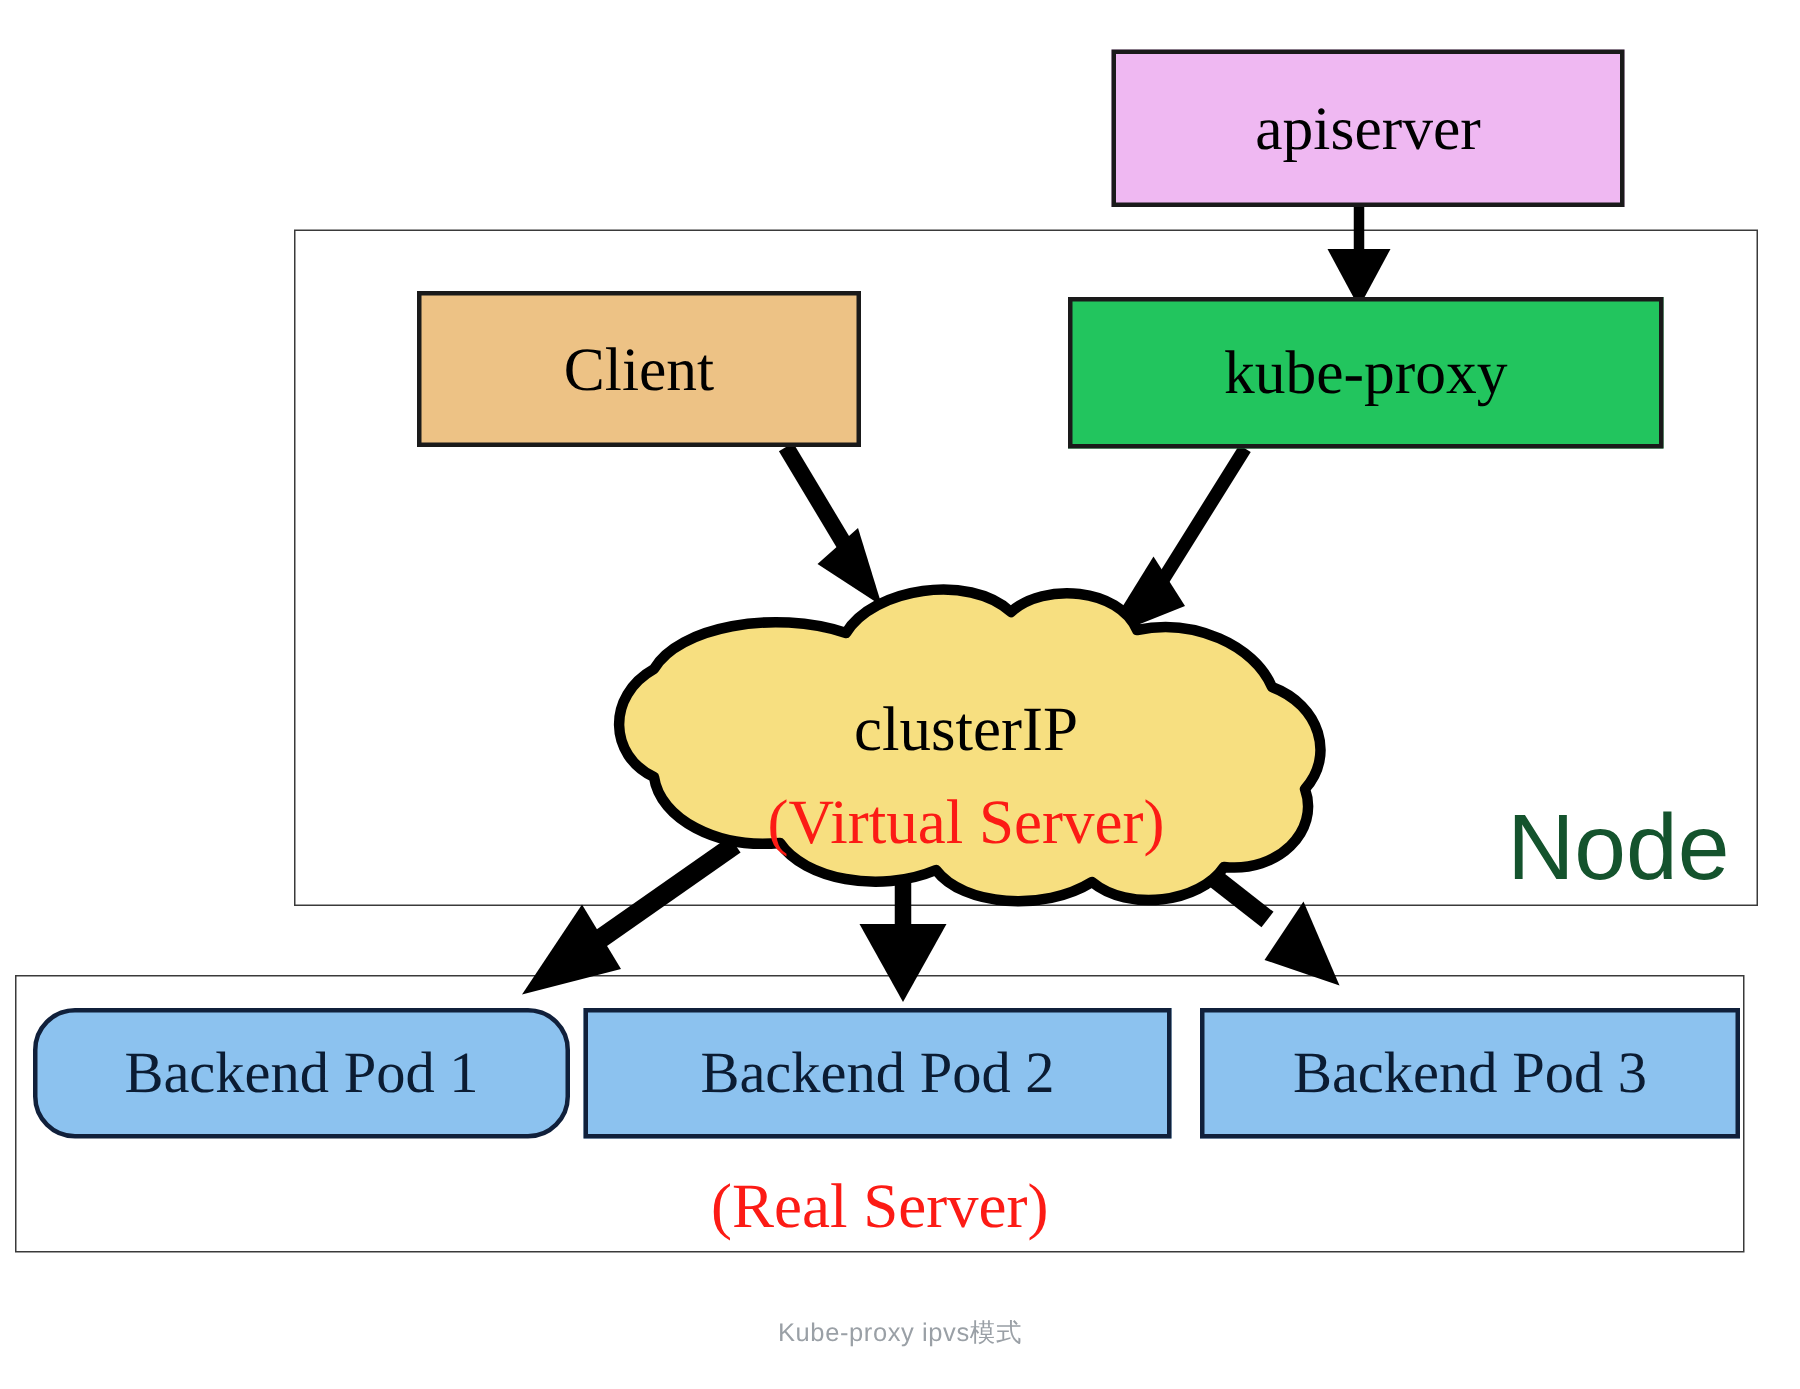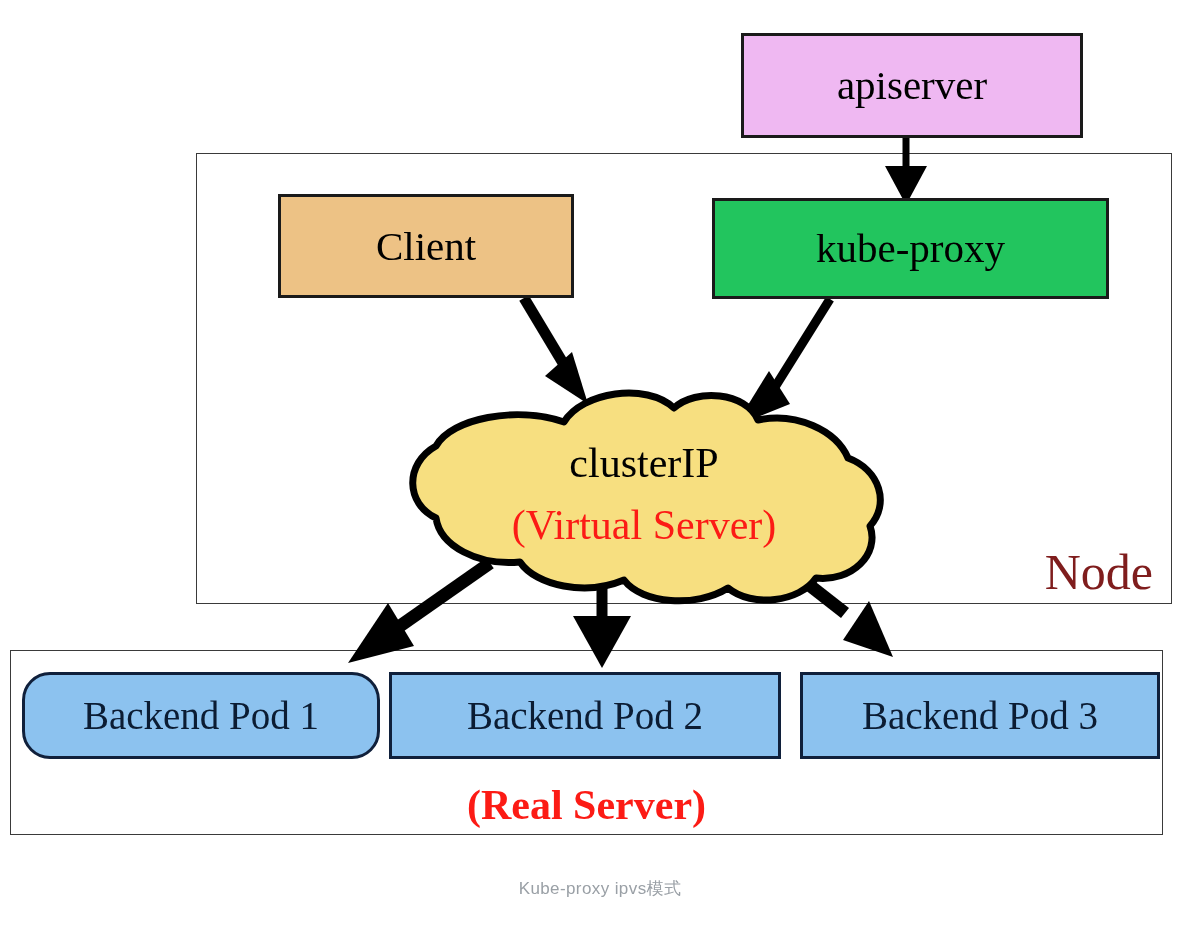--- a/index.html
+++ b/index.html
@@ -35,24 +35,24 @@
     left: 10px;
     top: 650px;
     width: 1153px;
     height: 185px;
   }
 
   .node-label {
     position: absolute;
     right: 18px;
     bottom: 6px;
-    font-size: 50px;
-    line-height: 1;
-    color: #7f1d1d;
-    font-family: Liberation Serif, serif;
+    font-size: 62px;
+    line-height: 1;
+    color: #14532d;
+    font-family: Liberation Sans, sans-serif;
     white-space: nowrap;
   }
 
   
   .box {
     position: absolute;
     box-sizing: border-box;
     border: 3px solid #1a1a1a;
     display: flex;
     align-items: center;
@@ -120,20 +120,21 @@
 
   .cloud-text {
     position: absolute;
     left: 0;
     width: 100%;
     text-align: center;
     font-family: "Liberation Serif", serif;
     line-height: 1;
     white-space: nowrap;
     pointer-events: none;
+    margin-top: 24px;
   }
   #cloud-title {
     top: 56px;
     font-size: 42px;
     color: #000000;
   }
   #cloud-subtitle {
     top: 118px;
     font-size: 42px;
     color: #fc1b15;
@@ -153,21 +154,20 @@
     position: absolute;
     left: 0;
     top: 784px;
     width: 1173px;
     text-align: center;
     font-family: "Liberation Serif", serif;
     font-size: 42px;
     color: #fc1b15;
     line-height: 1;
     white-space: nowrap;
-    font-weight: bold;
   }
   #figure-caption {
     position: absolute;
     left: 0;
     top: 880px;
     width: 1200px;
     text-align: center;
     font-family: "Liberation Sans", sans-serif;
     font-size: 17px;
     color: #9aa0a6;

